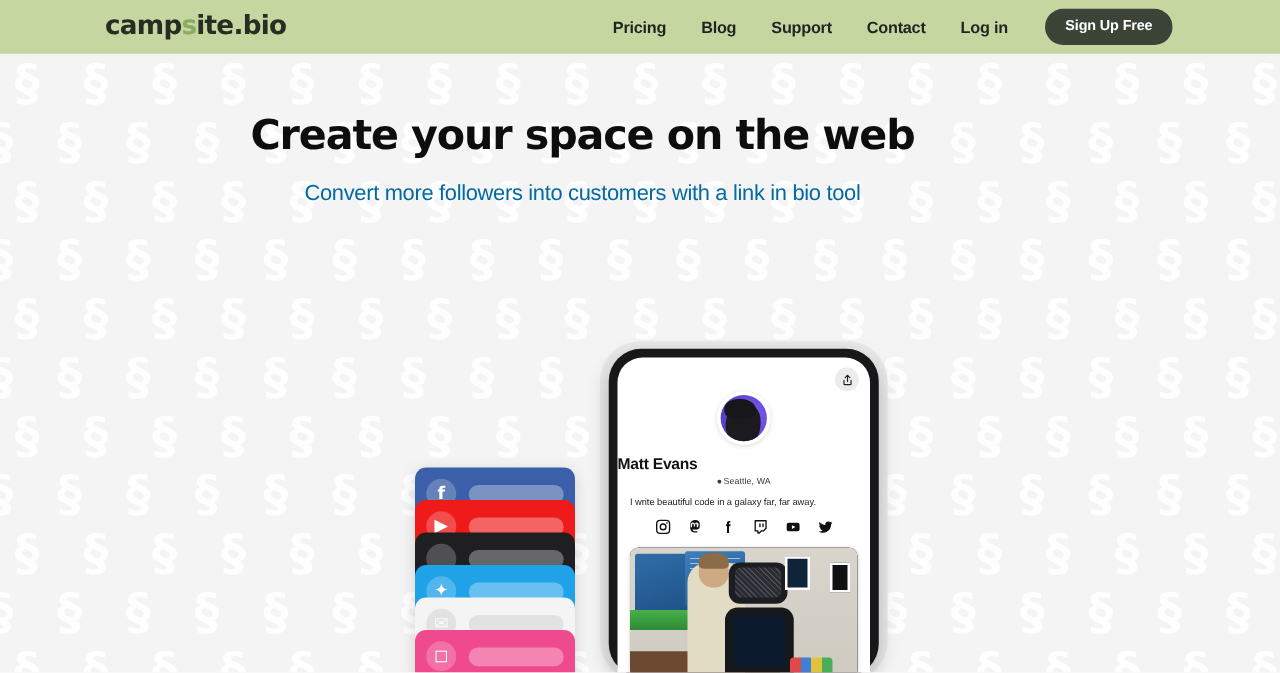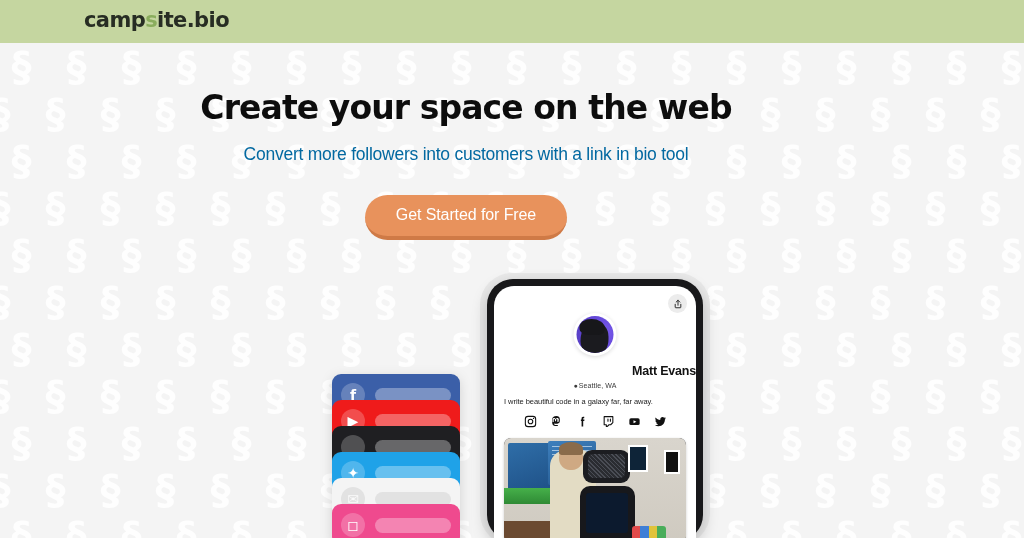--- a/index.html
+++ b/index.html
@@ -267,21 +267,21 @@
     position: absolute;
     left: 3px; top: 3px;
     width: 25px; height: 16px;
     background: #17171a;
     border-radius: 50% 55% 30% 40%;
   }
   .profile-name {
     position: absolute;
     top: 78px;
     width: 100%;
-    text-align: right;
+    text-align: left;
     font-size: 12.5px;
     font-weight: bold;
     color: #121212;
     letter-spacing: -0.2px;
   }
   .profile-loc {
     position: absolute;
     top: 96px;
     width: 100%;
     text-align: center;
@@ -431,30 +431,35 @@
       <div class="bg-row" style="top: 329px; left: -27px;"><span class="bg-glyph">§</span><span class="bg-glyph">§</span><span class="bg-glyph">§</span><span class="bg-glyph">§</span><span class="bg-glyph">§</span><span class="bg-glyph">§</span><span class="bg-glyph">§</span><span class="bg-glyph">§</span><span class="bg-glyph">§</span><span class="bg-glyph">§</span><span class="bg-glyph">§</span><span class="bg-glyph">§</span><span class="bg-glyph">§</span><span class="bg-glyph">§</span><span class="bg-glyph">§</span><span class="bg-glyph">§</span><span class="bg-glyph">§</span><span class="bg-glyph">§</span><span class="bg-glyph">§</span><span class="bg-glyph">§</span></div>
       <div class="bg-row" style="top: 376px; left: -6px;"><span class="bg-glyph">§</span><span class="bg-glyph">§</span><span class="bg-glyph">§</span><span class="bg-glyph">§</span><span class="bg-glyph">§</span><span class="bg-glyph">§</span><span class="bg-glyph">§</span><span class="bg-glyph">§</span><span class="bg-glyph">§</span><span class="bg-glyph">§</span><span class="bg-glyph">§</span><span class="bg-glyph">§</span><span class="bg-glyph">§</span><span class="bg-glyph">§</span><span class="bg-glyph">§</span><span class="bg-glyph">§</span><span class="bg-glyph">§</span><span class="bg-glyph">§</span><span class="bg-glyph">§</span></div>
       <div class="bg-row" style="top: 423px; left: -27px;"><span class="bg-glyph">§</span><span class="bg-glyph">§</span><span class="bg-glyph">§</span><span class="bg-glyph">§</span><span class="bg-glyph">§</span><span class="bg-glyph">§</span><span class="bg-glyph">§</span><span class="bg-glyph">§</span><span class="bg-glyph">§</span><span class="bg-glyph">§</span><span class="bg-glyph">§</span><span class="bg-glyph">§</span><span class="bg-glyph">§</span><span class="bg-glyph">§</span><span class="bg-glyph">§</span><span class="bg-glyph">§</span><span class="bg-glyph">§</span><span class="bg-glyph">§</span><span class="bg-glyph">§</span><span class="bg-glyph">§</span></div>
       <div class="bg-row" style="top: 470px; left: -6px;"><span class="bg-glyph">§</span><span class="bg-glyph">§</span><span class="bg-glyph">§</span><span class="bg-glyph">§</span><span class="bg-glyph">§</span><span class="bg-glyph">§</span><span class="bg-glyph">§</span><span class="bg-glyph">§</span><span class="bg-glyph">§</span><span class="bg-glyph">§</span><span class="bg-glyph">§</span><span class="bg-glyph">§</span><span class="bg-glyph">§</span><span class="bg-glyph">§</span><span class="bg-glyph">§</span><span class="bg-glyph">§</span><span class="bg-glyph">§</span><span class="bg-glyph">§</span><span class="bg-glyph">§</span></div>
     </div>
 
   <div class="header">
     <div class="brand">
       <span>camp</span><span class="s-mark">s</span><span>ite.bio</span>
     </div>
+    <div class="nav" id="navHost">
+        <a class="nav-link">Pricing</a>
+        <a class="nav-link">Blog</a>
+        <a class="nav-link">Support</a>
+        <a class="nav-link">Contact</a>
+        <a class="nav-link">Log in</a>
+        <button class="signup-btn">Sign Up Free</button>
+      </div>
   </div>
 
   <div class="hero">
     <h1 class="hero-title">Create your space on the web</h1>
     <p class="hero-sub">
       <span>Convert more followers into customers with a link in bio tool</span><br>
     </p>
-    <div class="cta-wrap">
-      <button class="cta-btn">Get Started for Free</button>
-    </div>
   </div>
 
   <div class="card-stack" id="cardStack">
       <div class="stack-card" style="top: 0px; background: rgb(59, 95, 168); z-index: 1;">
         <div class="stack-ico">f</div>
         <div class="stack-pill"></div>
       </div>
       <div class="stack-card" style="top: 26px; background: rgb(239, 27, 27); z-index: 2;">
         <div class="stack-ico">▶</div>
         <div class="stack-pill"></div>

